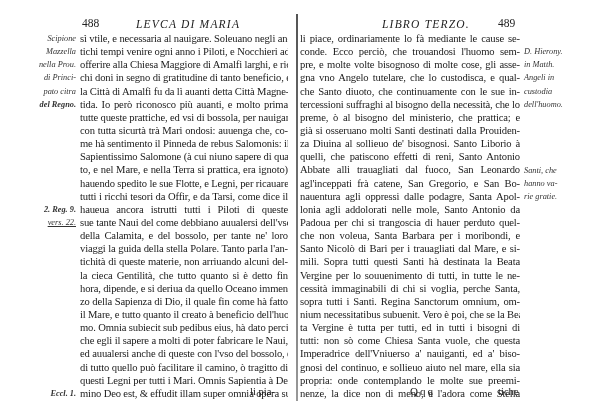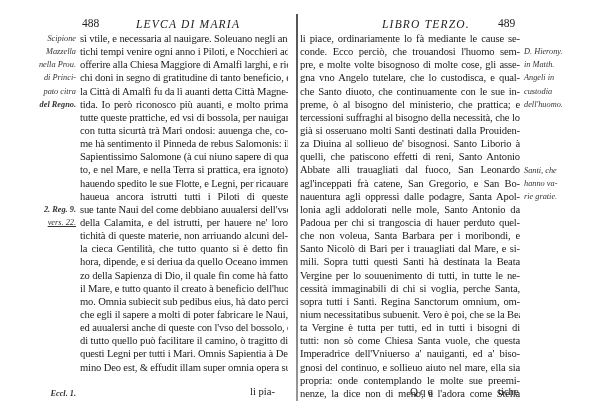--- a/index.html
+++ b/index.html
@@ -67,23 +67,25 @@
         <div class="line">offerire alla Chiesa Maggiore di Amalfi larghi, e ric-</div>
         <div class="line">chi doni in segno di gratitudine di tanto beneficio, e</div>
         <div class="line">la Città di Amalfi fu da lì auanti detta Città Magne-</div>
         <div class="line">tida. Io però riconosco più auanti, e molto prima</div>
         <div class="line">tutte queste prattiche, ed vsi di bossola, per nauigar</div>
         <div class="line">con tutta sicurtà trà Mari ondosi: auuenga che, co-</div>
         <div class="line">me hà sentimento il Pinneda de rebus Salomonis: il</div>
         <div class="line">Sapientissimo Salomone (à cui niuno sapere di quan-</div>
         <div class="line">to, e nel Mare, e nella Terra si prattica, era ignoto)</div>
         <div class="line">hauendo spedito le sue Flotte, e Legni, per ricauare</div>
+        <div class="line">tutti i ricchi tesori da Offir, e da Tarsi, come dice il</div>
         <div class="line">haueua ancora istrutti tutti i Piloti di queste</div>
         <div class="line">sue tante Naui del come debbiano auualersi dell'vso</div>
-        <div class="line">della Calamita, e del istrutti, per hauere ne' loro</div>
+        <div class="line">della Calamita, e del bossolo, per tante ne' loro</div>
+        <div class="line">viaggi la guida della stella Polare. Tanto parla l'an-</div>
         <div class="line">tichità di queste materie, non arriuando alcuni del-</div>
         <div class="line">la cieca Gentilità, che tutto quanto si è detto fin</div>
         <div class="line">hora, dipende, e si deriua da quello Oceano immen-</div>
         <div class="line">zo della Sapienza di Dio, il quale fin come hà fatto</div>
         <div class="line">il Mare, e tutto quanto il creato à beneficio dell'huo-</div>
         <div class="line">mo. Omnia subiecit sub pedibus eius, hà dato perciò an-</div>
         <div class="line">che egli il sapere a molti di poter fabricare le Naui,</div>
         <div class="line">ed auualersi anche di queste con l'vso del bossolo, e</div>
         <div class="line">di tutto quello può facilitare il camino, ò tragitto di</div>
         <div class="line">questi Legni per tutti i Mari. Omnis Sapientia à De-</div>
@@ -98,22 +100,22 @@
   <div class="page page-right">
     <div class="running-head" style="left:84px;">LIBRO TERZO.</div>
     <div class="page-num" style="left:200px;">489</div>
 
     <div class="body-text" id="right-body" style="left:2px; width:220px;">
         <div class="line">li piace, ordinariamente lo fà mediante le cause se-</div>
         <div class="line">conde. Ecco perciò, che trouandosi l'huomo sem-</div>
         <div class="line">pre, e molte volte bisognoso di molte cose, gli asse-</div>
         <div class="line">gna vno Angelo tutelare, che lo custodisca, e qual-</div>
         <div class="line">che Santo diuoto, che continuamente con le sue in-</div>
+        <div class="line">tercessioni suffraghi al bisogno della necessità, che lo</div>
         <div class="line">preme, ò al bisogno del ministerio, che prattica; e</div>
-        <div class="line">tercessioni suffraghi al bisogno della necessità, che lo</div>
         <div class="line">già si osseruano molti Santi destinati dalla Prouiden-</div>
         <div class="line">za Diuina al sollieuo de' bisognosi. Santo Liborio à</div>
         <div class="line">quelli, che patiscono effetti di reni, Santo Antonio</div>
         <div class="line">Abbate alli trauagliati dal fuoco, San Leonardo</div>
         <div class="line">agl'inceppati frà catene, San Gregorio, e San Bo-</div>
         <div class="line">nauentura agli oppressi dalle podagre, Santa Apol-</div>
         <div class="line">lonia agli addolorati nelle mole, Santo Antonio da</div>
         <div class="line">Padoua per chi si trangoscia di hauer perduto quel-</div>
         <div class="line">che non voleua, Santa Barbara per i moribondi, e</div>
         <div class="line">Santo Nicolò di Bari per i trauagliati dal Mare, e si-</div>

